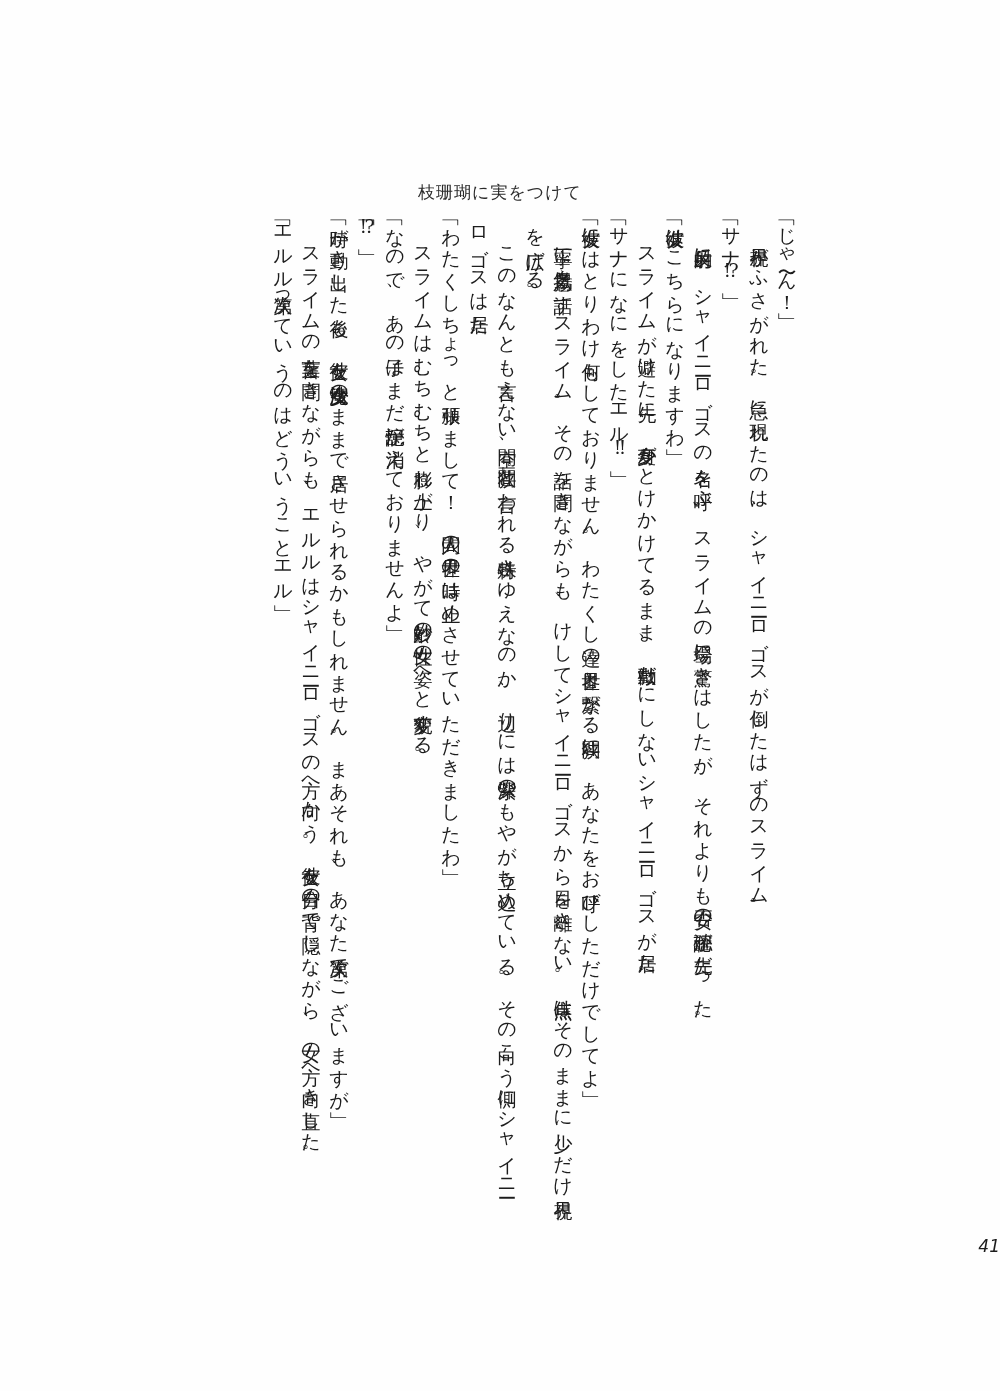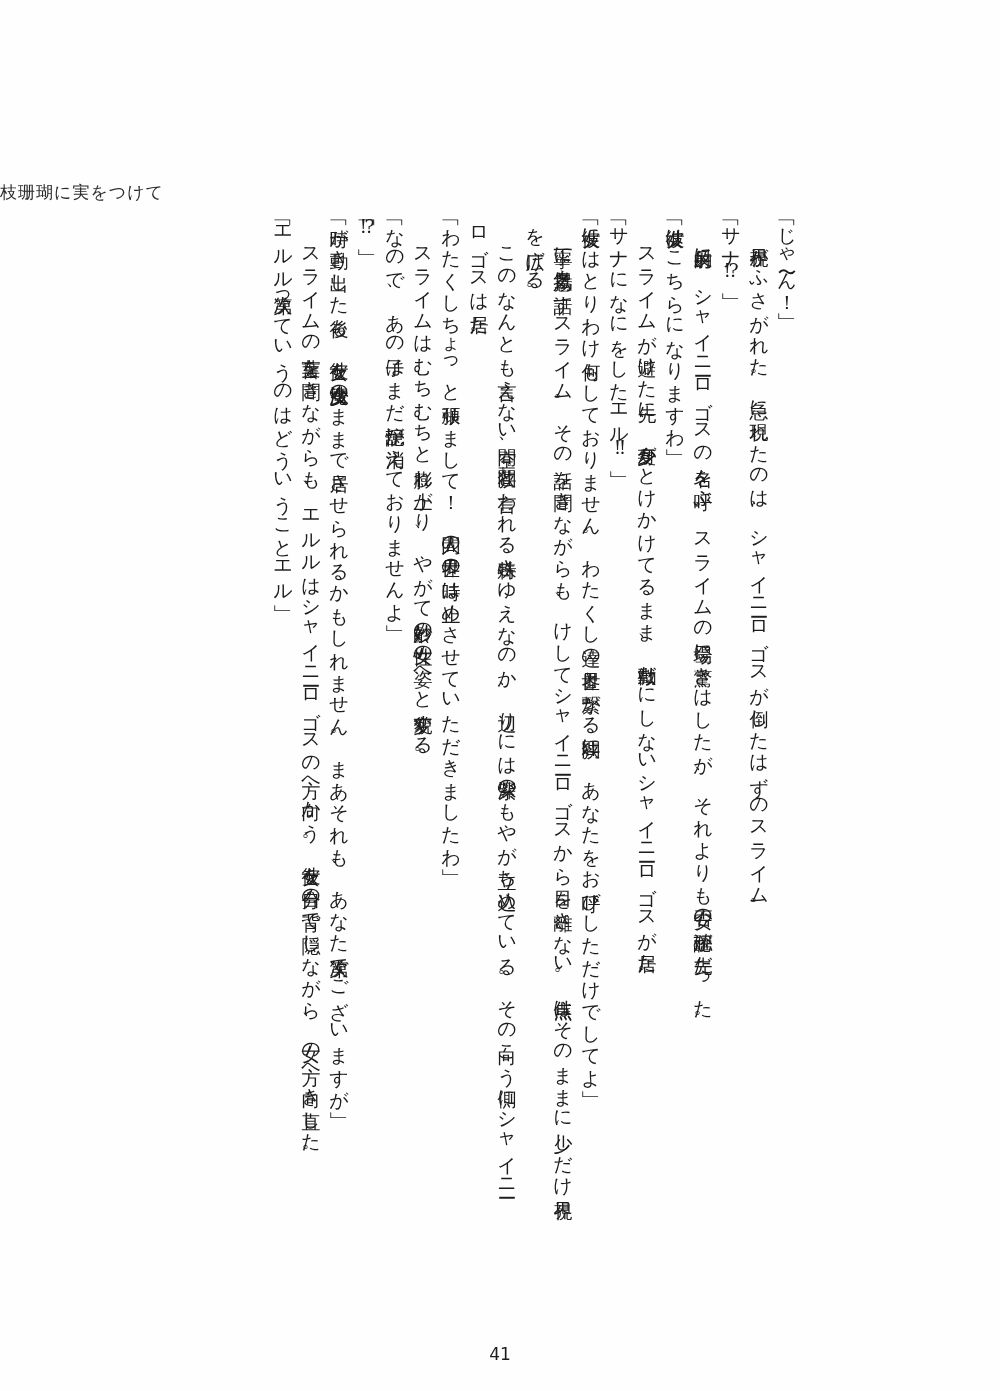--- a/index.html
+++ b/index.html
@@ -14,21 +14,21 @@
     background: #fefefe;
     overflow: hidden;
     font-family: "DejaVu Serif", serif;
     color: #1c1c1c;
   }
   .header-title {
     position: absolute;
     top: 181px;
     left: 0;
     width: 100%;
-    text-align: left;
+    text-align: center;
     font-size: 17px;
     letter-spacing: 1px;
     color: #2a2a2a;
   }
   .vertical-body {
     position: absolute;
     top: 214px;
     right: 198px;
     height: 992px;
     writing-mode: vertical-rl;
@@ -37,27 +37,28 @@
     line-height: 28px;
     letter-spacing: 0.5px;
     color: #1c1c1c;
   }
   .vertical-body p {
     margin: 0;
     padding: 0;
   }
   .page-number {
     position: absolute;
-    top: 1344px;
+    top: 1236px;
     left: 0;
     width: 100%;
-    text-align: center;
+    text-align: right;
     font-family: "DejaVu Sans", sans-serif;
     font-size: 17px;
     color: #1c1c1c;
+    font-style: italic;
   }
 </style>
 </head>
 <body>
 
 <div class="page">
 
   <div class="header-title">枝珊瑚に実をつけて</div>
 
   <div class="vertical-body">

